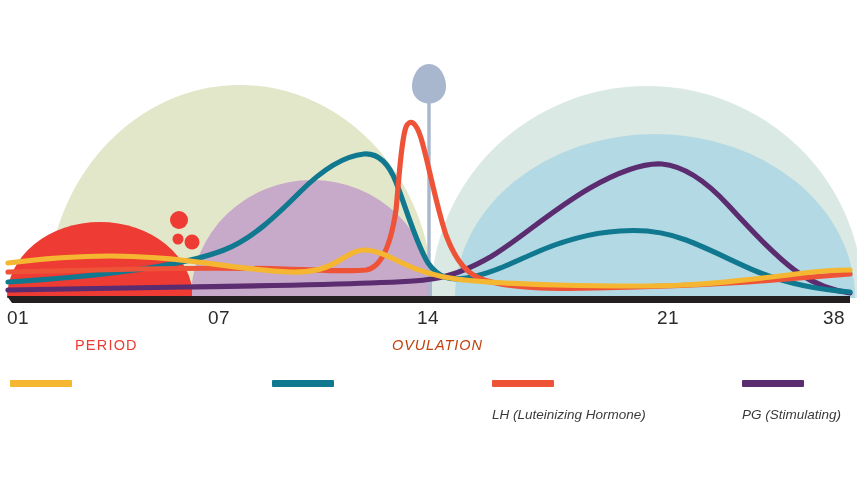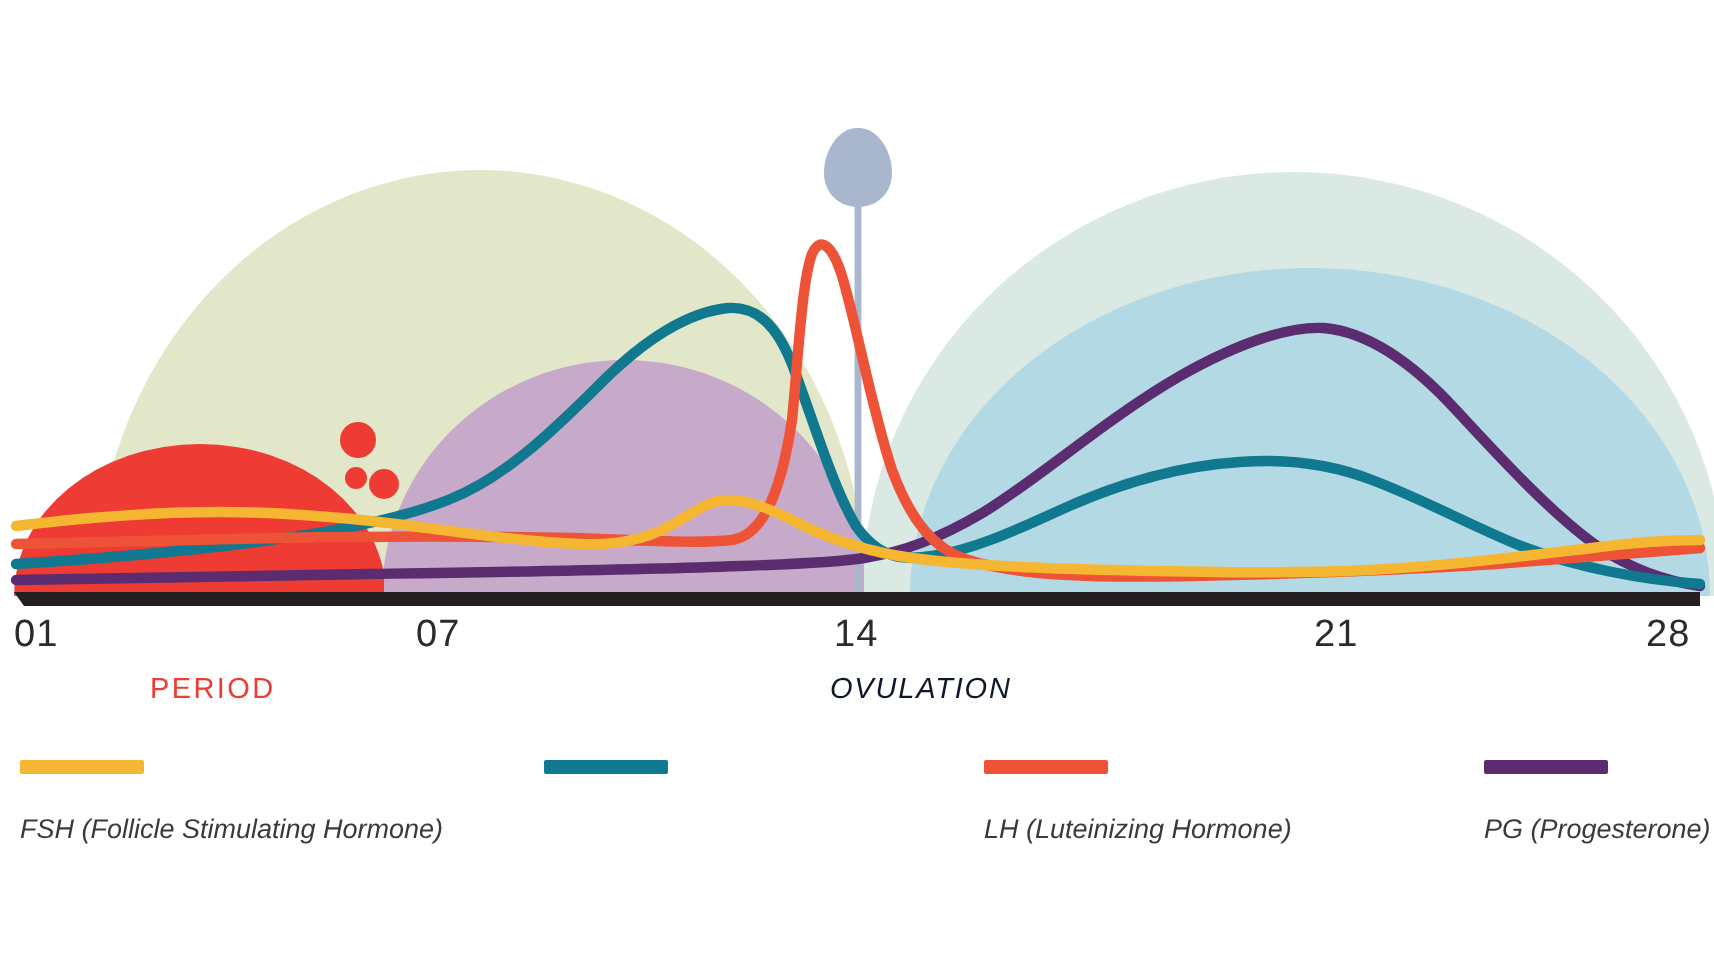--- a/index.html
+++ b/index.html
@@ -28,21 +28,21 @@
   .phase-caption{
     position:absolute;
     font-family:"Liberation Sans", sans-serif;
     font-size:14.5px;
     font-weight:normal;
     letter-spacing:1.2px;
     line-height:1;
     white-space:nowrap;
   }
   .phase-period{color:#EE3B33;}
-  .phase-ovulation{color:#0f172a;font-style:italic;letter-spacing:0.9px;margin-left:23px;}
+  .phase-ovulation{color:#c2410c;font-style:italic;letter-spacing:0.9px;}
 
   
   #legend{
     position:absolute;
     left:0;top:380px;
     width:857px;height:60px;
   }
   .legend-item{position:absolute;top:0;}
   .legend-swatch{
     width:62px;height:7px;border-radius:1px;display:block;
@@ -168,41 +168,40 @@
 
     <g>
       <path d="M7,296 L850,296 L850,303 L12,303 Z" fill="#231F20"></path>
     </g>
   </svg>
 
   <div class="tick-label" style="left:7px;top:308px;">01</div>
   <div class="tick-label" style="left:208px;top:308px;text-align:center;">07</div>
   <div class="tick-label" style="left:417px;top:308px;">14</div>
   <div class="tick-label" style="left:657px;top:308px;">21</div>
-  <div class="tick-label" style="left:823px;top:308px;">28</div>
+  <div class="tick-label" style="left:823px;top:308px;">38</div>
 
   <div class="phase-caption phase-period" style="left:75px;top:338px;">PERIOD</div>
   <div class="phase-caption phase-ovulation" style="left:392px;top:338px;">OVULATION</div>
 
   <div id="legend">
 
     <div class="legend-item" style="left:10px;">
       <span class="legend-swatch" style="background:#F5B731;"></span>
-      <span class="legend-label">FSH (Follicle Stimulating Hormone)</span>
     </div>
 
     <div class="legend-item" style="left:272px;">
       <span class="legend-swatch" style="background:#10788F;"></span>
     </div>
 
     <div class="legend-item" style="left:492px;">
       <span class="legend-swatch" style="background:#EE5338;"></span>
       <span class="legend-label">LH (Luteinizing Hormone)</span>
     </div>
 
     <div class="legend-item" style="left:742px;">
       <span class="legend-swatch" style="background:#5B2C6F;"></span>
-      <span class="legend-label">PG (Progesterone)</span>
+      <span class="legend-label">PG (Stimulating)</span>
     </div>
 
   </div>
 
 </div>
 
 </body></html>

